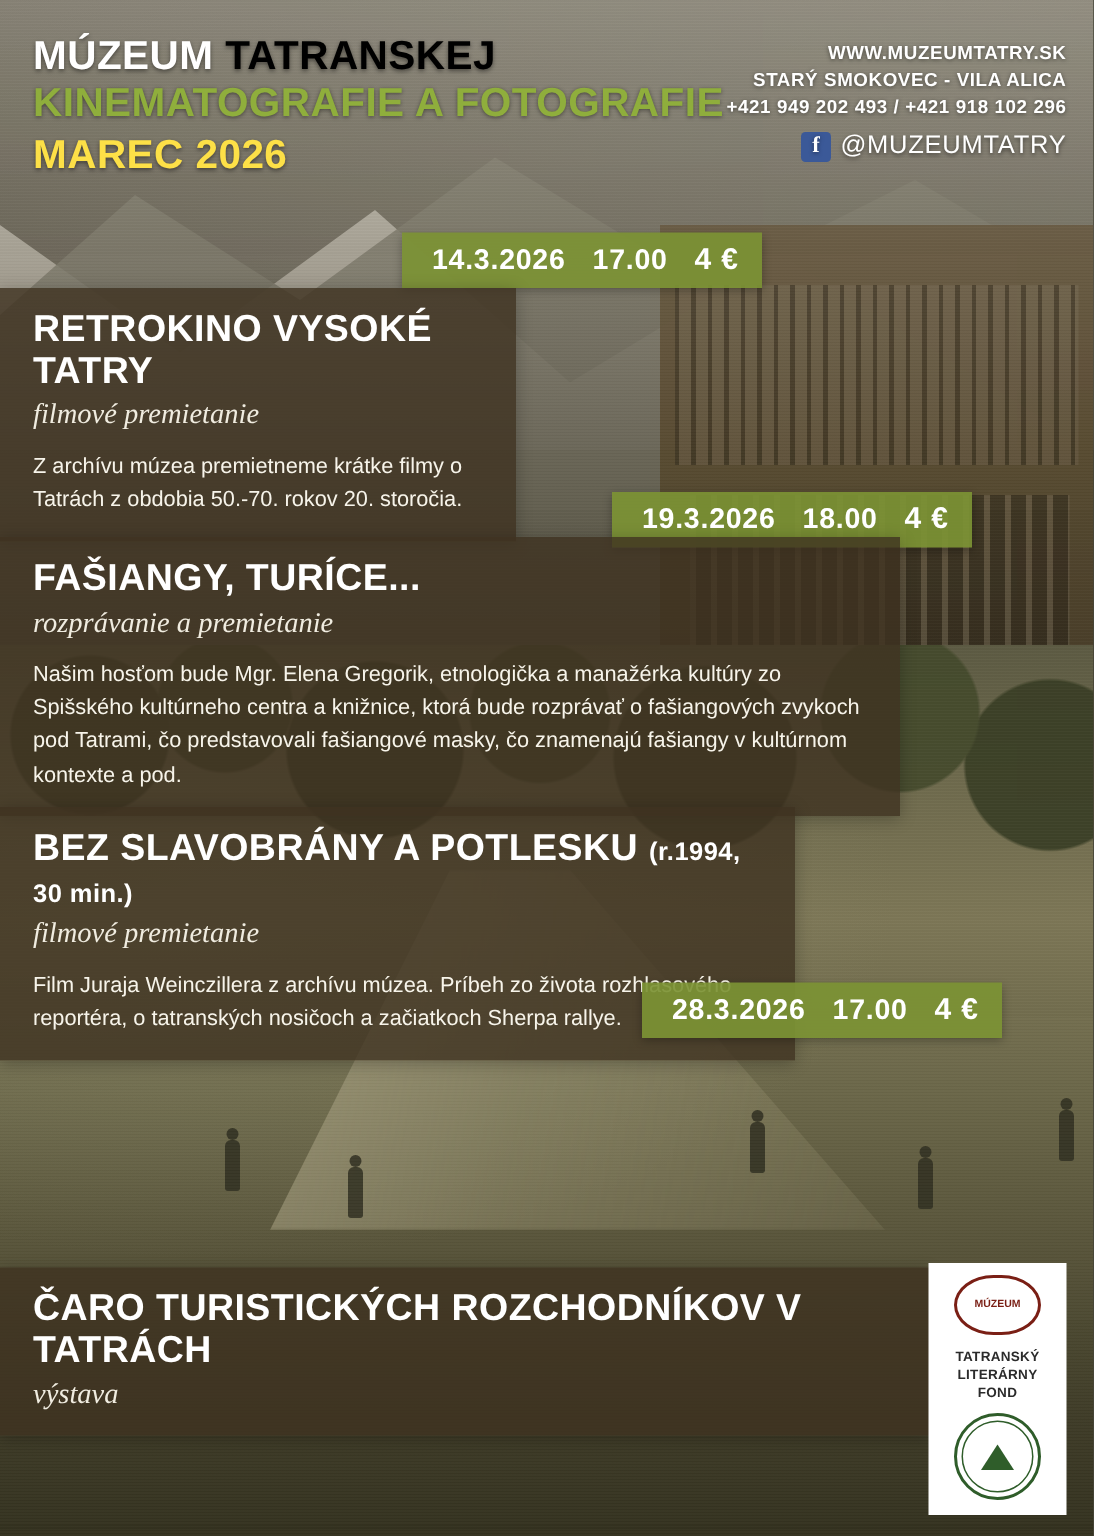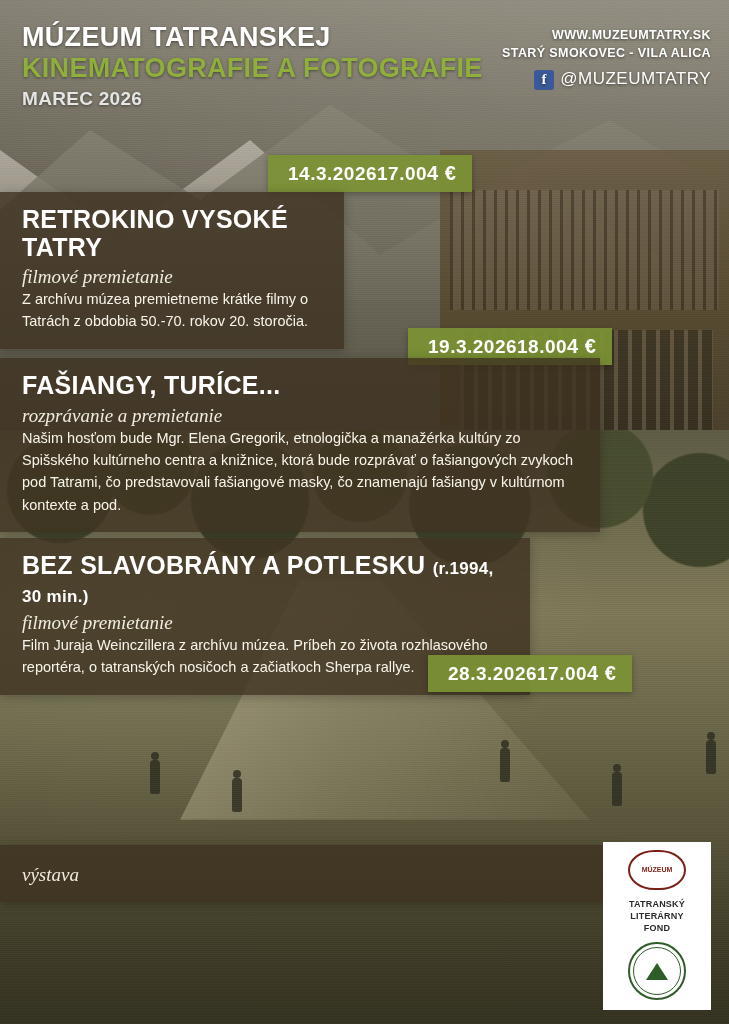--- a/index.html
+++ b/index.html
@@ -97,23 +97,23 @@
     position: absolute; left: 22px; top: 22px; width: 470px;
     line-height: 1.14;
   }
   .header-title .l1, .header-title .l2, .header-title .l3 {
     font-weight: bold;
     font-size: 27px;
     letter-spacing: .3px;
     text-shadow: 0 1px 3px rgba(0,0,0,.45);
   }
   .hw { color: #ffffff; }
-  .hg { color: #ffffff; }
+  .hg { color: #000000; }
   .header-title .l2 { color: #8fae3c; }
-  .header-title .l3 { color: #e5e5e5; margin-top: 4px; font-size: 19px; }
+  .header-title .l3 { color: #fde047; margin-top: 4px; font-size: 27px; }
 
   .header-contact {
     position: absolute; right: 18px; top: 26px; width: 250px;
     text-align: right; color: #ffffff;
     font-weight: bold; font-size: 12.5px; line-height: 1.45;
     letter-spacing: .4px;
     text-shadow: 0 1px 3px rgba(0,0,0,.5);
   }
   .fbline {
     display: flex; align-items: center; justify-content: flex-end;
@@ -127,20 +127,21 @@
   }
   .fb-handle { font-size: 17px; font-weight: normal; letter-spacing: .5px; }
 
   
   .chip {
     position: absolute;
     background: rgba(124,146,52,0.92);
     color: #ffffff;
     font-weight: bold;
     display: flex; align-items: center;
+    gap: 18px;
     padding: 7px 16px 7px 20px;
     font-size: 19px;
     letter-spacing: .5px;
     box-shadow: 0 2px 6px rgba(0,0,0,.28);
   }
   .chip .price { font-size: 20px; }
 
   
   .block {
     position: absolute;
@@ -153,32 +154,32 @@
     font-size: 25px; font-weight: bold; letter-spacing: .3px;
     line-height: 1.1;
   }
   .block h2 .suffix { font-size: 17px; font-weight: bold; }
   .block .sub {
     font-family: "Liberation Serif", serif;
     font-style: italic; font-size: 19px; color: #f0ece0;
     margin-top: 5px;
   }
   .block .body {
-    font-size: 14.5px; line-height: 1.55; color: #f7f4ea;
+    margin-top: 12px; font-size: 14.5px; line-height: 1.55; color: #f7f4ea;
   }
   .block .note {
     margin-top: 6px; font-size: 11.5px; font-style: italic;
     font-family: "Liberation Serif", serif; color: #efe9da;
   }
   .block .body b { font-weight: bold; }
 
   
   .logo-box {
     position: absolute; right: 18px; top: 842px;
-    width: 108px; height: 168px;
+    width: 92px; height: 168px;
     background: #ffffff;
     display: flex; flex-direction: column; align-items: center;
     padding-top: 8px;
   }
   .logo-seal {
     width: 58px; height: 40px; border: 2px solid #7a1f15; border-radius: 50%/55%;
     display: flex; align-items: center; justify-content: center;
     color: #7a1f15; font-size: 7px; font-weight: bold; text-align: center;
     line-height: 1.05;
   }
@@ -228,20 +229,21 @@
     <div class="l1">
       <span class="hw">MÚZEUM </span><span class="hg">TATRANSKEJ</span>
     </div>
     <div class="l2">KINEMATOGRAFIE A FOTOGRAFIE</div>
     <div class="l3">MAREC 2026</div>
   </div>
 
   <div class="header-contact">
     <div>WWW.MUZEUMTATRY.SK</div>
     <div>STARÝ SMOKOVEC - VILA ALICA</div>
+    <div>+421 949 202 493 / +421 918 102 296</div>
     <div class="fbline">
       <span class="fb-icon">f</span>
       <span class="fb-handle">@MUZEUMTATRY</span>
     </div>
   </div>
 
   <div class="chip" style="left:268px; top:155px;">
     <span>14.3.2026</span>
     <span>17.00</span>
     <span class="price">4 €</span>
@@ -271,20 +273,21 @@
     <div class="sub">filmové premietanie</div>
     <div class="body">Film Juraja Weinczillera z archívu múzea. Príbeh zo života rozhlasového reportéra, o tatranských nosičoch a začiatkoch Sherpa rallye.</div>
   </div>
   <div class="chip" style="left:428px; top:655px;">
     <span>28.3.2026</span>
     <span>17.00</span>
     <span class="price">4 €</span>
   </div>
 
   <div class="block" style="left:0px; top:845px; width:620px;">
+    <h2>ČARO TURISTICKÝCH ROZCHODNÍKOV V TATRÁCH</h2>
     <div class="sub">výstava</div>
   </div>
 
   <div class="logo-box">
     <div class="logo-seal">
       <span>MÚZEUM</span>
     </div>
     <div class="logo-caption">
       <div>TATRANSKÝ</div>
       <div>LITERÁRNY</div>

